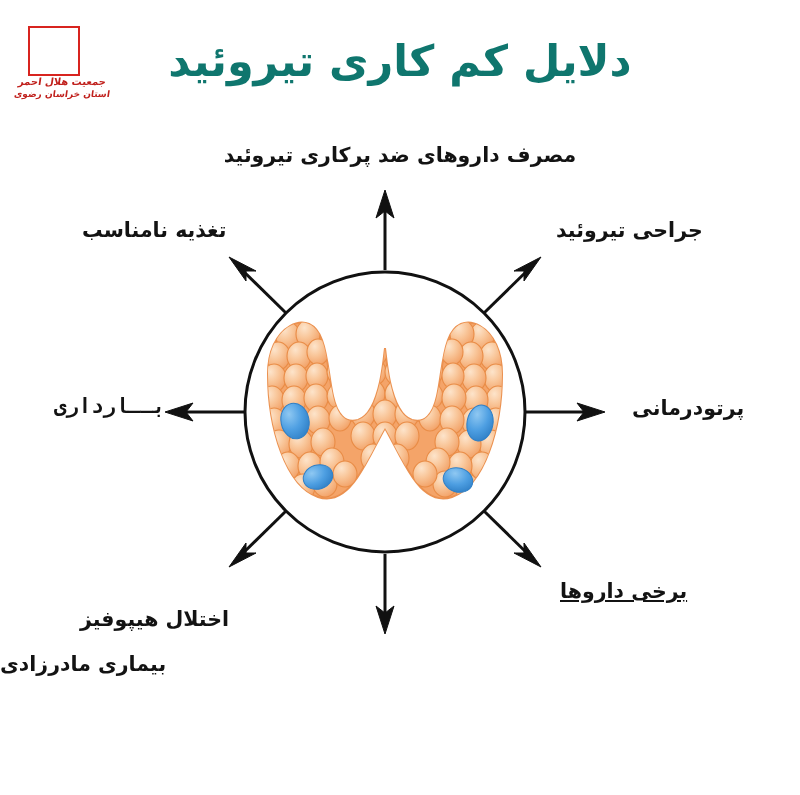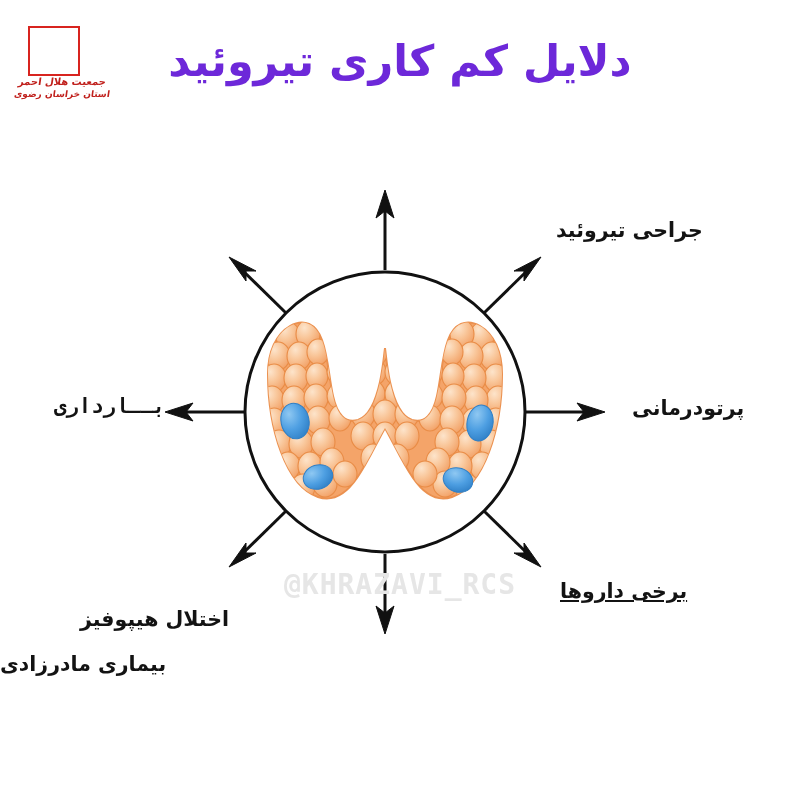--- a/index.html
+++ b/index.html
@@ -64,21 +64,21 @@
 
   
   #page-title {
     position: absolute;
     left: 120px;
     top: 36px;
     width: 560px;
     text-align: center;
     font-size: 43px;
     font-weight: bold;
-    color: #6d28d9;
+    color: #0f766e;
     letter-spacing: -1px;
     direction: rtl;
     white-space: nowrap;
   }
 
   
   #diagram {
     position: absolute;
     left: 0;
     top: 0;
@@ -324,29 +324,30 @@
 
       <g stroke="#2f7fc6" stroke-width="1">
         <ellipse cx="295" cy="421" rx="14" ry="18" fill="url(#paraGrad)" transform="rotate(-12 295 421)"></ellipse>
         <ellipse cx="318" cy="477" rx="15" ry="12" fill="url(#paraGrad)" transform="rotate(-18 318 477)"></ellipse>
         <ellipse cx="480" cy="423" rx="13" ry="18" fill="url(#paraGrad)" transform="rotate(10 480 423)"></ellipse>
         <ellipse cx="458" cy="480" rx="15" ry="12" fill="url(#paraGrad)" transform="rotate(18 458 480)"></ellipse>
       </g>
     </g>
   </svg>
 
-  <div id="watermark">@KHRAZAVI_RCS</div>
-
+
+  <div class="cause-label" id="label-antithyroid-drugs">مصرف داروهای ضد پرکاری تیروئید</div>
 
   <div class="cause-label" id="label-thyroid-surgery">جراحی تیروئید</div>
 
   <div class="cause-label" id="label-radiotherapy">پرتودرمانی</div>
 
   <div class="cause-label" id="label-some-drugs">برخی داروها</div>
 
   <div class="cause-label" id="label-congenital">بیماری مادرزادی</div>
 
   <div class="cause-label" id="label-pituitary">اختلال هیپوفیز</div>
 
   <div class="cause-label" id="label-pregnancy">بــارداری</div>
 
+  <div class="cause-label" id="label-poor-nutrition">تغذیه نامناسب</div>
 
 </div>
 
 </body></html>

